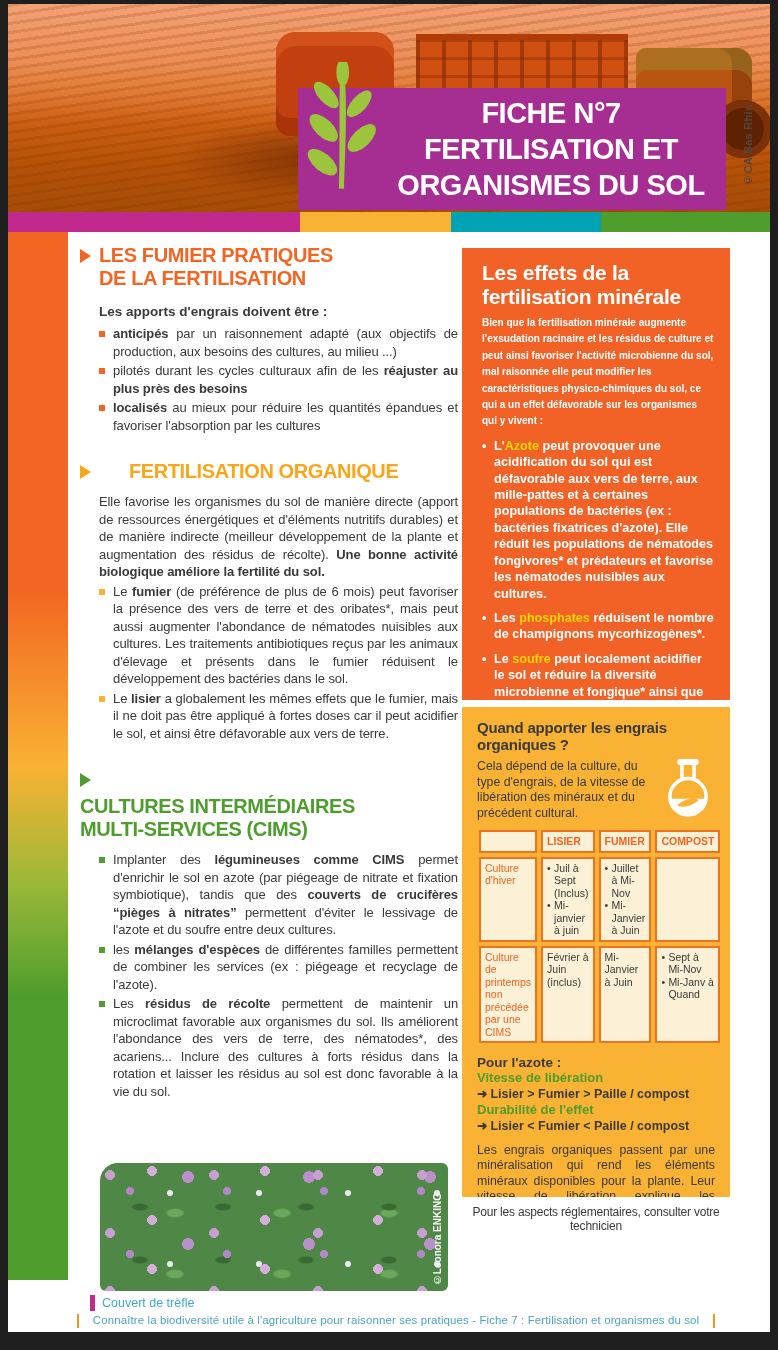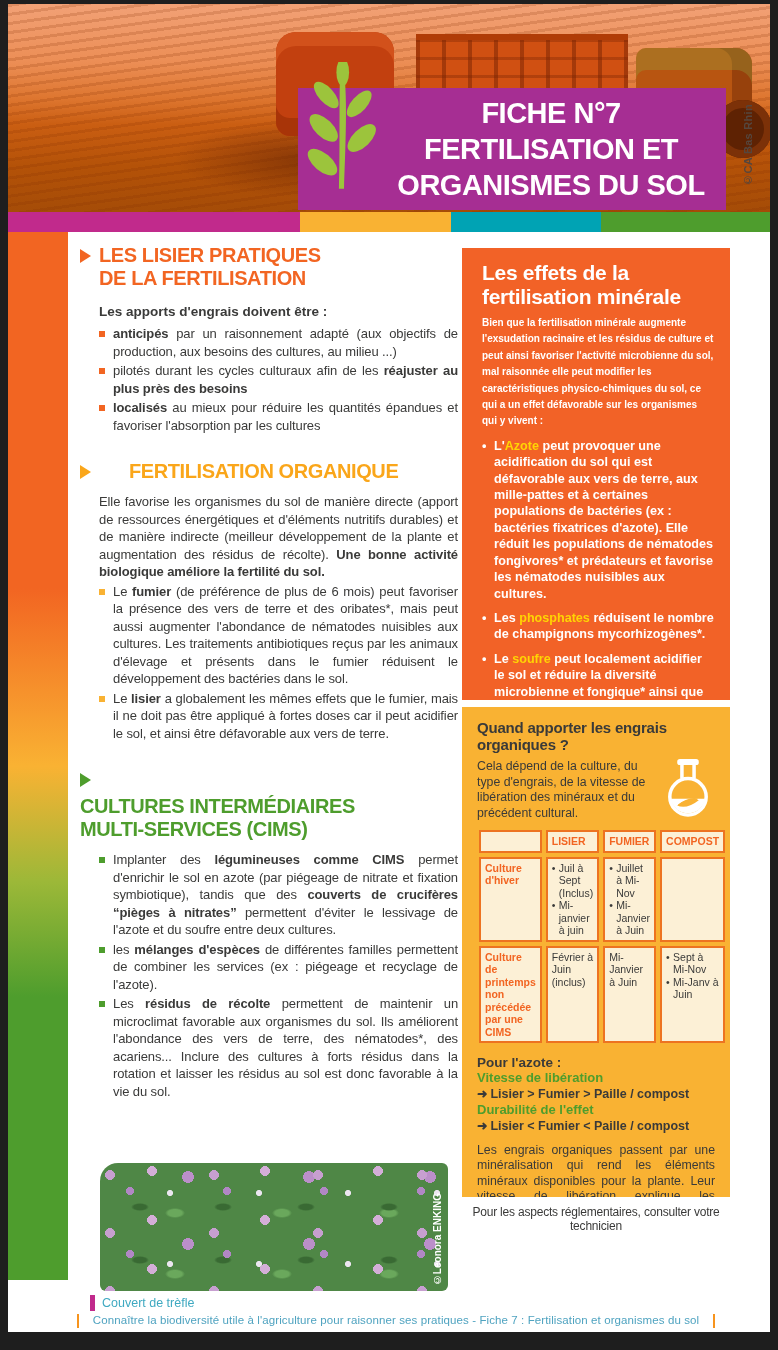--- a/index.html
+++ b/index.html
@@ -98,21 +98,21 @@
   .yb-title { font-weight:700; font-size:15px; letter-spacing:-0.2px; color:#3a3a39; }
   .yb-introrow { display:flex; margin-top:6px; gap:6px; }
   .yb-intro { font-size:12.3px; line-height:15.5px; width:182px; }
   .flask { flex:none; margin-top:-2px; }
   .yb-examples { font-size:11.5px; line-height:13.8px; margin-top:5px; letter-spacing:-0.2px; }
 
   table.xtable { border-collapse:separate; border-spacing:4px; margin:5px 0 0 -2px; }
   table.xtable td { background:#fcf0d6; border:2px solid #ed7321; padding:3px 4px; vertical-align:top;
                     font-size:10.5px; line-height:12.5px; }
   td.hcell { color:#f26522; font-weight:700; font-size:11px; }
-  td.rowlab { color:#f26522; font-weight:700; width:72px; }
+  td.rowlab { color:#f26522; font-weight:400; width:72px; }
   td.c1 { width:60px; } td.c2 { width:60px; } td.c3 { width:62px; }
   .cb { position:relative; padding-left:7px; }
   .cb::before { content:"•"; position:absolute; left:0; top:0; }
 
   .azote { margin-top:8px; }
   .azote .t1 { font-weight:700; font-size:13.5px; color:#3a3a39; }
   .azote .gl { font-weight:700; font-size:13px; color:#4e9d2d; line-height:16px; }
   .azote .av { font-weight:700; font-size:12.5px; line-height:16px; color:#3a3a39; }
   .azote .arrow { margin-right:3px; }
 
@@ -166,21 +166,21 @@
   </div>
 
   <div class="side-gradient"></div>
 
   <div class="col-left">
 
     <div class="s1">
       <div class="sec-head c-orange">
         <span class="tri"></span>
         <div class="ht">
-          <div>LES LISIER PRATIQUES</div>
+          <div>LES FUMIER PRATIQUES</div>
           <div>DE LA FERTILISATION</div>
         </div>
       </div>
       <div class="intro-bold">Les apports d'engrais doivent être :</div>
       <div class="body-block">
         <div class="li"><span style="font-weight: 700;">anticipés</span><span> par un raisonnement adapté (aux objectifs de production, aux besoins des cultures, au milieu ...)</span></div>
         <div class="li"><span>pilotés durant les cycles culturaux afin de les </span><span style="font-weight: 700;">réajuster au plus près des besoins</span></div>
         <div class="li"><span style="font-weight: 700;">localisés</span><span> au mieux pour réduire les quantités épandues et favoriser l'absorption par les cultures</span></div>
       </div>
     </div>
@@ -273,21 +273,21 @@
         <tr>
           <td class="rowlab">Culture de printemps non précédée par une CIMS</td>
           <td class="c1">
             <div>Février à Juin (inclus)</div>
           </td>
           <td class="c2">
             <div>Mi-Janvier à Juin</div>
           </td>
           <td class="c3">
             <div class="cb">Sept à Mi-Nov</div>
-            <div class="cb">Mi-Janv à Juin</div>
+            <div class="cb">Mi-Janv à Quand</div>
           </td>
         </tr>
       </tbody>
         </table>
 
       <div class="azote">
         <div class="t1">Pour l'azote :</div>
         <div class="gl">Vitesse de libération</div>
         <div class="av"><span class="arrow">➜</span><span>Lisier &gt; Fumier &gt; Paille / compost</span></div>
         <div class="gl">Durabilité de l'effet</div>

